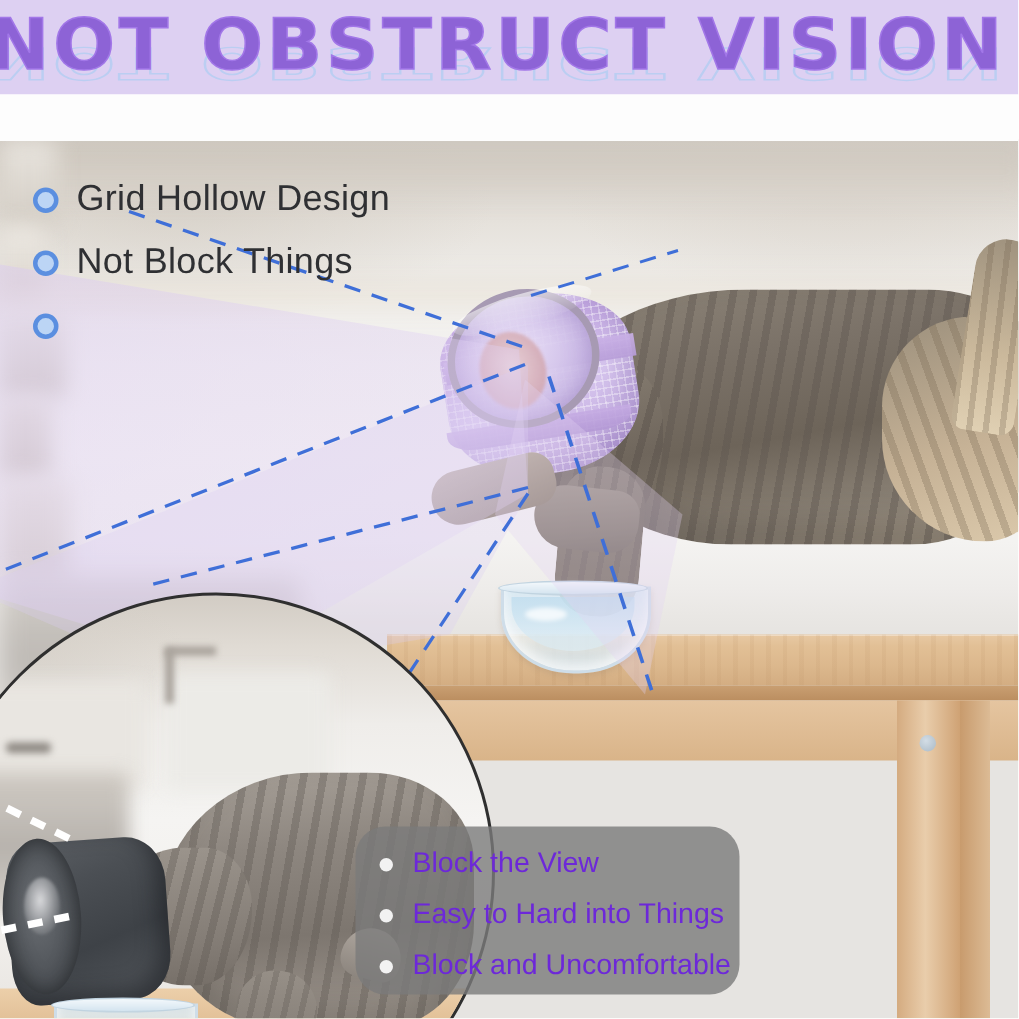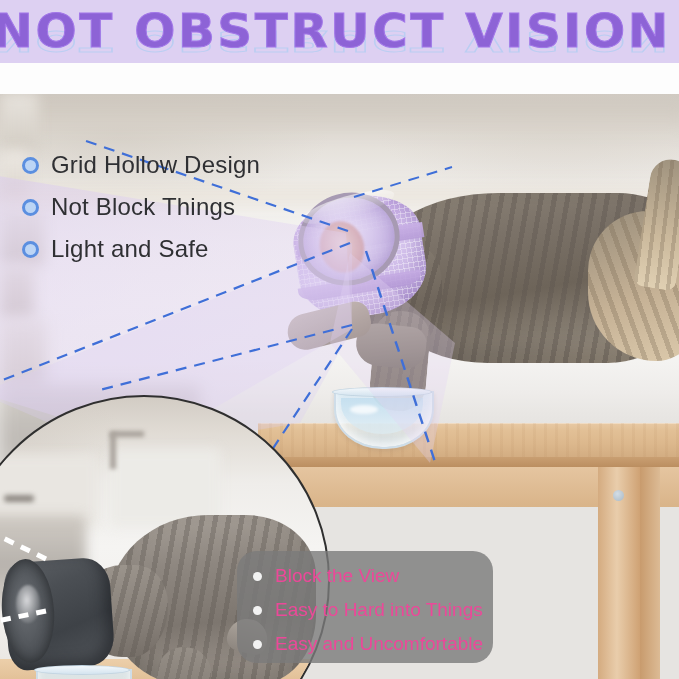--- a/index.html
+++ b/index.html
@@ -208,33 +208,33 @@
 
   .ins-bowl{position:absolute;left:76px;top:272px;width:92px;height:52px;
     border-radius:0 0 46px 46px / 0 0 38px 38px;
     background:linear-gradient(180deg, rgba(216,233,244,.85), rgba(236,246,251,.7) 55%, rgba(205,226,239,.85));
     border:2px solid rgba(205,220,232,.95);
     box-shadow:inset 0 -5px 7px rgba(255,255,255,.7);}
   .ins-bowl-rim{position:absolute;left:74px;top:268px;width:96px;height:10px;border-radius:50%;
     background:linear-gradient(180deg,#f3f8fb,#d4e4ef);border:1px solid rgba(190,208,222,.9);box-sizing:border-box;}
 
   
-  .features{position:absolute;left:22px;top:144px;}
+  .features{position:absolute;left:22px;top:112px;}
   .feat-row{display:flex;align-items:center;height:42px;}
   .feat-bullet{width:17px;height:17px;border-radius:50%;border:3px solid #5b8fe0;
     background:#bcd5f5;box-sizing:border-box;margin-right:12px;flex:0 0 auto;}
   .feat-text{font-size:24px;color:#2f3033;font-family:"Liberation Sans",sans-serif;
     letter-spacing:.2px;white-space:nowrap;}
 
   
   .conpanel{position:absolute;left:237px;top:551px;width:256px;height:112px;
     background:rgba(122,122,122,.80);border-radius:20px;padding:8px 0 0 0;box-sizing:border-box;}
   .con-row{display:flex;align-items:center;height:34px;padding-left:16px;}
   .con-bullet{width:9px;height:9px;border-radius:50%;background:#f2f2f2;margin-right:13px;flex:0 0 auto;}
-  .con-text{font-size:19px;color:#ec4899;font-family:"Liberation Sans",sans-serif;white-space:nowrap;}
+  .con-text{font-size:19px;color:#6d28d9;font-family:"Liberation Sans",sans-serif;white-space:nowrap;}
 </style>
 </head>
 <body>
 
 <div id="stage">
 
   <div class="scene">
 
     <div class="bg-band bg-shelf"></div>
     <div class="bg-jar1"></div>
@@ -335,32 +335,31 @@
     <div class="feat-row">
       <span class="feat-bullet"></span>
       <span class="feat-text">Grid Hollow Design</span>
     </div>
     <div class="feat-row">
       <span class="feat-bullet"></span>
       <span class="feat-text">Not Block Things</span>
     </div>
     <div class="feat-row">
       <span class="feat-bullet"></span>
-      <span class="feat-text">Light and Safe</span>
     </div>
   </div>
 
   <div class="conpanel">
     <div class="con-row">
       <span class="con-bullet"></span>
       <span class="con-text">Block the View</span>
     </div>
     <div class="con-row">
       <span class="con-bullet"></span>
       <span class="con-text">Easy to Hard into Things</span>
     </div>
     <div class="con-row">
       <span class="con-bullet"></span>
-      <span class="con-text">Easy and Uncomfortable</span>
+      <span class="con-text">Block and Uncomfortable</span>
     </div>
   </div>
 
 </div>
 
 </body></html>

